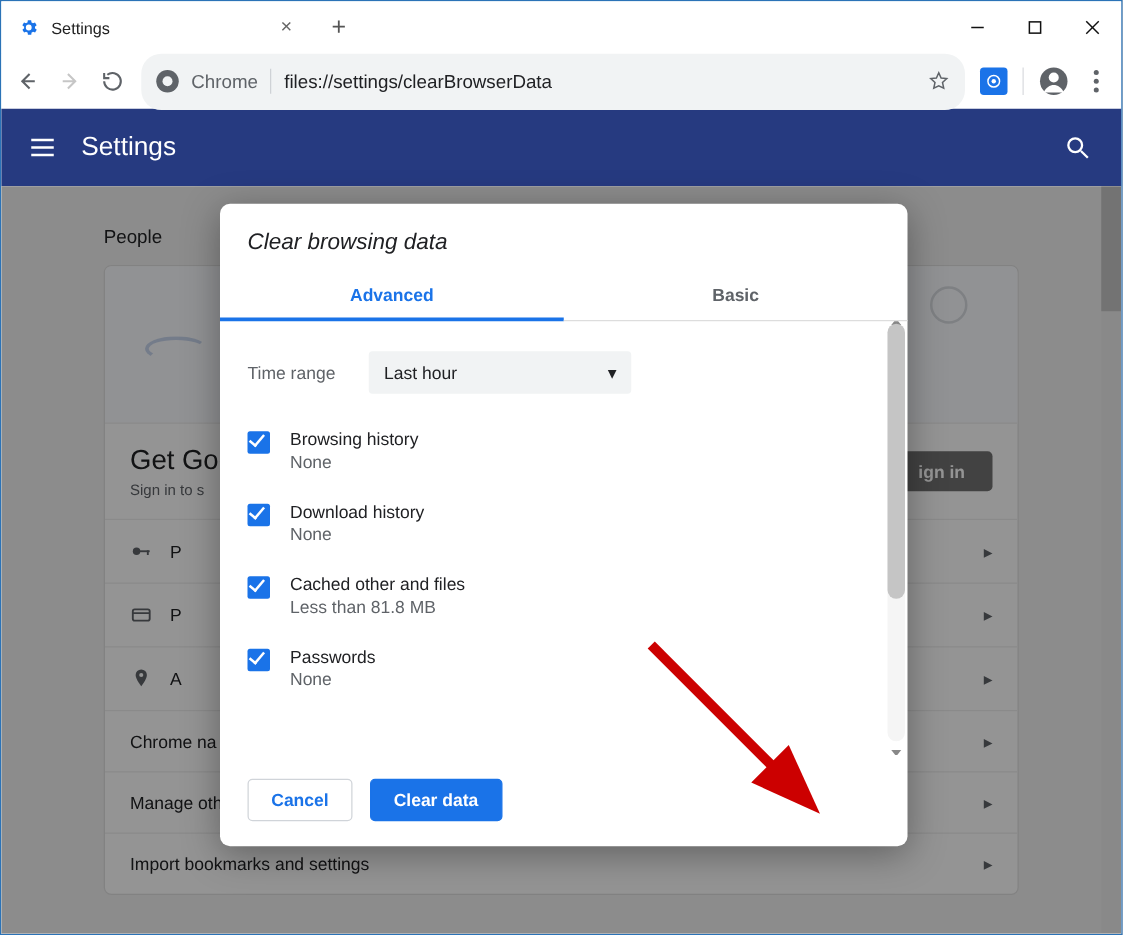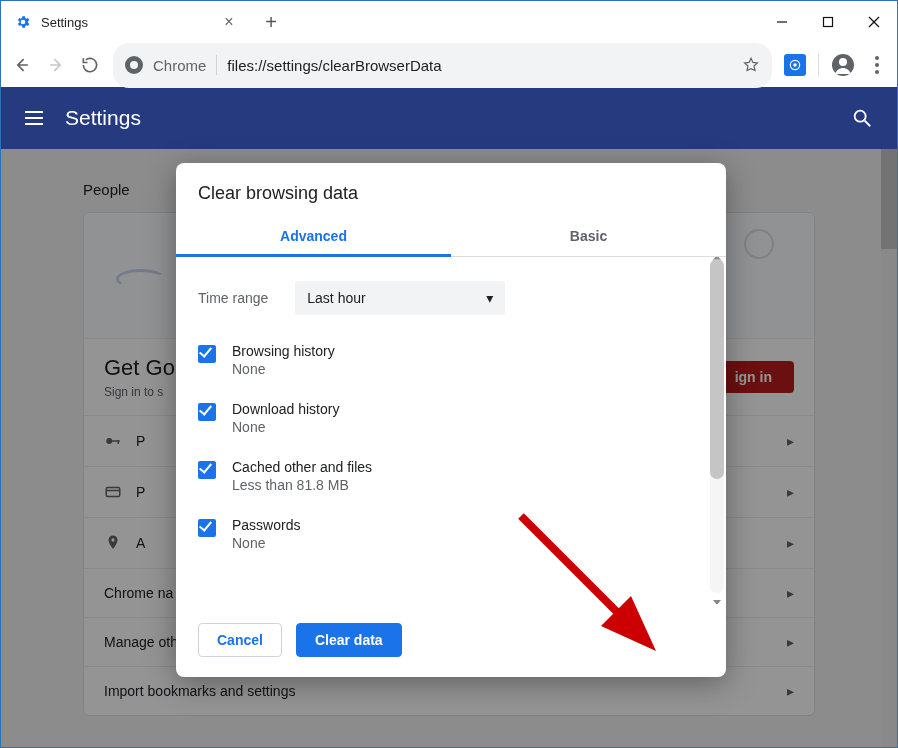--- a/index.html
+++ b/index.html
@@ -46,31 +46,31 @@
   .page-scroll .thumb { position:absolute; top:0; width:16px; height:100px; background:#c7c7c7; }
   .section-title { font-size:15px; color:#202124; padding: 32px 0 14px 82px; }
   .card { margin: 0 82px; background:#fff; border:1px solid #e0e0e0; border-radius:6px; overflow:hidden; }
   .hero { height: 126px; background:#fafbff; position:relative; border-bottom:1px solid #eee; }
   .hero .cloud { position:absolute; width:50px; height:20px; border:3px solid #c8d6ee; border-radius:50%; border-bottom-color:transparent; border-right-color:transparent; }
   .hero .c1 { left:32px; top:56px; }
   .hero .ring { position:absolute; right:40px; top:16px; width:30px; height:30px; border:2px solid #d9dde2; border-radius:50%; }
   .hero-text { padding: 16px 20px; display:flex; align-items:center; }
   .hero-text h2 { font-size:22px; font-weight:400; color:#202124; }
   .hero-text p { font-size:12px; color:#5f6368; margin-top:4px; }
-  .signin-btn { margin-left:auto; background:#b91c1c; color:#fff; border:none; padding:8px 22px; border-radius:4px; font-size:14px; font-weight:600; }
+  .signin-btn { margin-left:auto; background:#737373; color:#fff; border:none; padding:8px 22px; border-radius:4px; font-size:14px; font-weight:600; }
   .row { display:flex; align-items:center; padding: 16px 20px; border-top:1px solid #eee; color:#202124; font-size:14px; }
   .row .ico { width:32px; color:#5f6368; }
   .row .chev { margin-left:auto; color:#5f6368; }
 
   
   .overlay { position:absolute; inset:0; top: 148px; background: rgba(0,0,0,0.42); }
 
   
   .dialog { position:absolute; left:175px; top:162px; width:550px; height:514px; background:#fff; border-radius:8px; box-shadow: 0 6px 30px rgba(0,0,0,.35); display:flex; flex-direction:column; }
-  .dlg-title { font-size:18px; padding: 20px 22px 14px; color:#202124; }
+  .dlg-title { font-size:18px; padding: 20px 22px 14px; color:#202124;font-style:italic; }
   .tabs { display:flex; }
   .tabx { flex:1; text-align:center; padding:10px 0; font-size:14px; font-weight:600; color:#5f6368; border-bottom:1px solid #ddd; }
   .tabx.active { color:#1a73e8; border-bottom:3px solid #1a73e8; }
   .dlg-body { position:relative; flex:1; overflow:hidden; }
   .dlg-scroll { position:absolute; right:2px; top:2px; width:14px; height: 334px; background:#f5f5f5; border-radius:7px; }
   .dlg-scroll .dthumb { position:absolute; top:0; left:0; width:14px; height:220px; background:#c5c5c5; border-radius:7px; }
   .dlg-scroll .darrow-up,.dlg-scroll .darrow-down { position:absolute; left:3px; width:0; height:0; border-left:4px solid transparent; border-right:4px solid transparent; }
   .dlg-scroll .darrow-up { top:-4px; border-bottom:5px solid #888; }
   .dlg-scroll .darrow-down { bottom:-12px; border-top:5px solid #888; }
   .time-row { display:flex; align-items:center; gap:27px; padding: 24px 22px 10px; }

